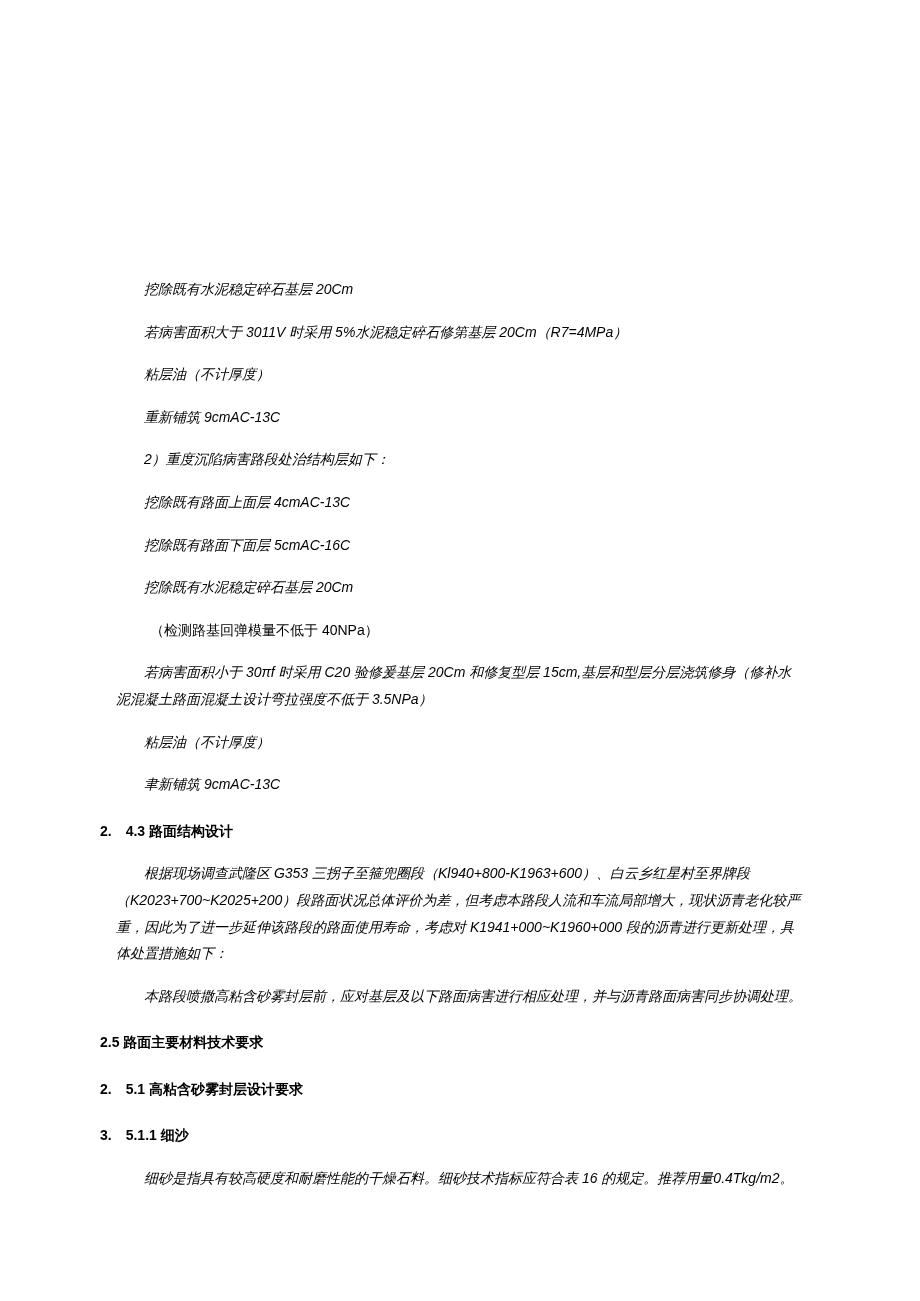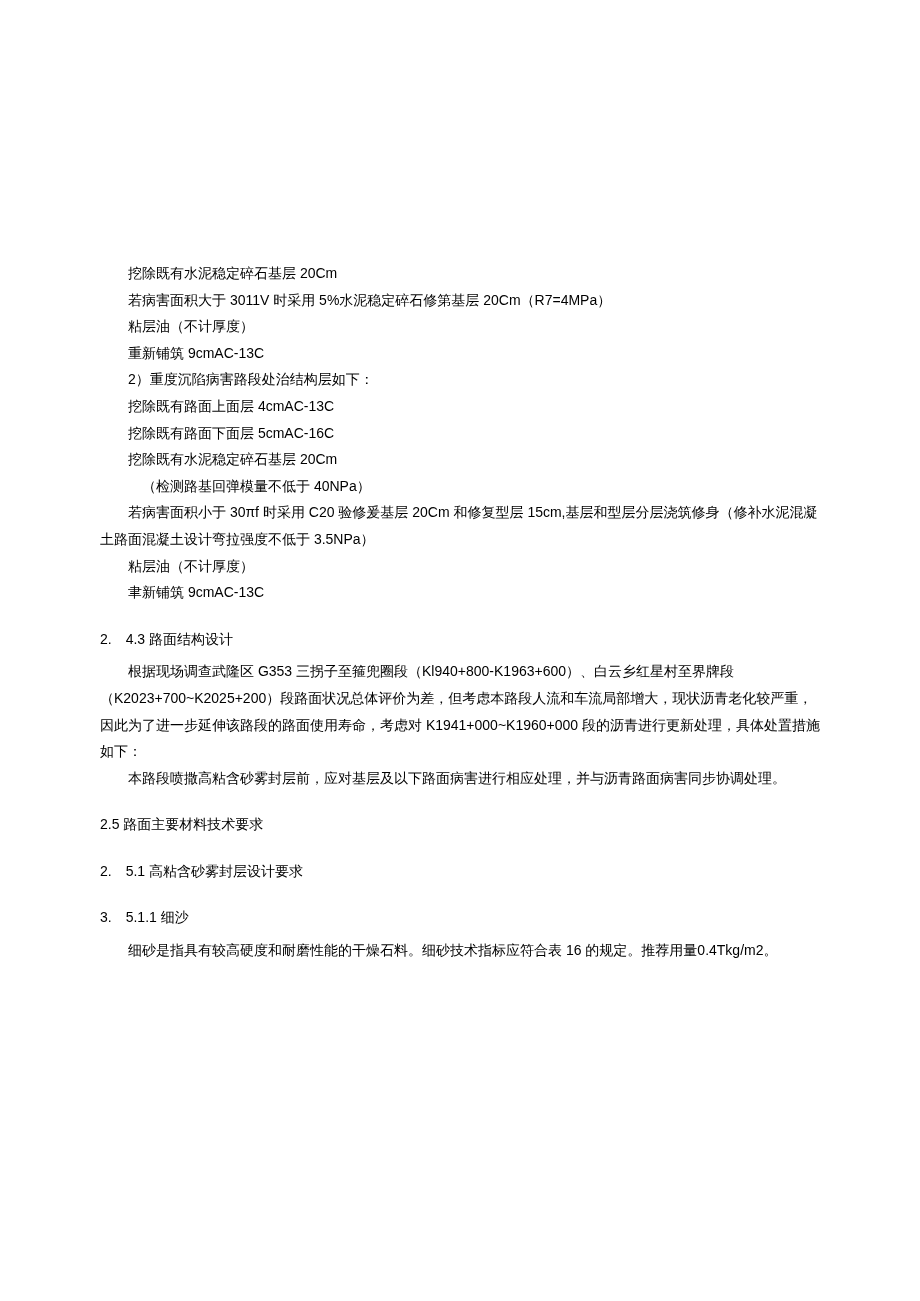--- a/index.html
+++ b/index.html
@@ -10,28 +10,29 @@
     background: #fff;
     color: #000;
     font-size: 14px;
     line-height: 1.9;
   }
   .page {
     padding: 260px 100px 100px 100px;
   }
   .para {
     text-indent: 2em;
-    margin: 0;
+    margin: 16px;
+    font-style: italic;
   }
   .para-extra-indent {
     text-indent: 3em;
-    margin: 0;
+    margin: 8px;
   }
   .heading {
-    font-weight: normal;
+    font-weight: bold;
     margin: 20px 0 6px 0;
   }
 </style>
 </head>
 <body>
 
 <div class="page">
   <p class="para">挖除既有水泥稳定碎石基层 20Cm</p>
   <p class="para">若病害面积大于 3011V 时采用 5%水泥稳定碎石修第基层 20Cm（R7=4MPa）</p>
   <p class="para">粘层油（不计厚度）</p>

